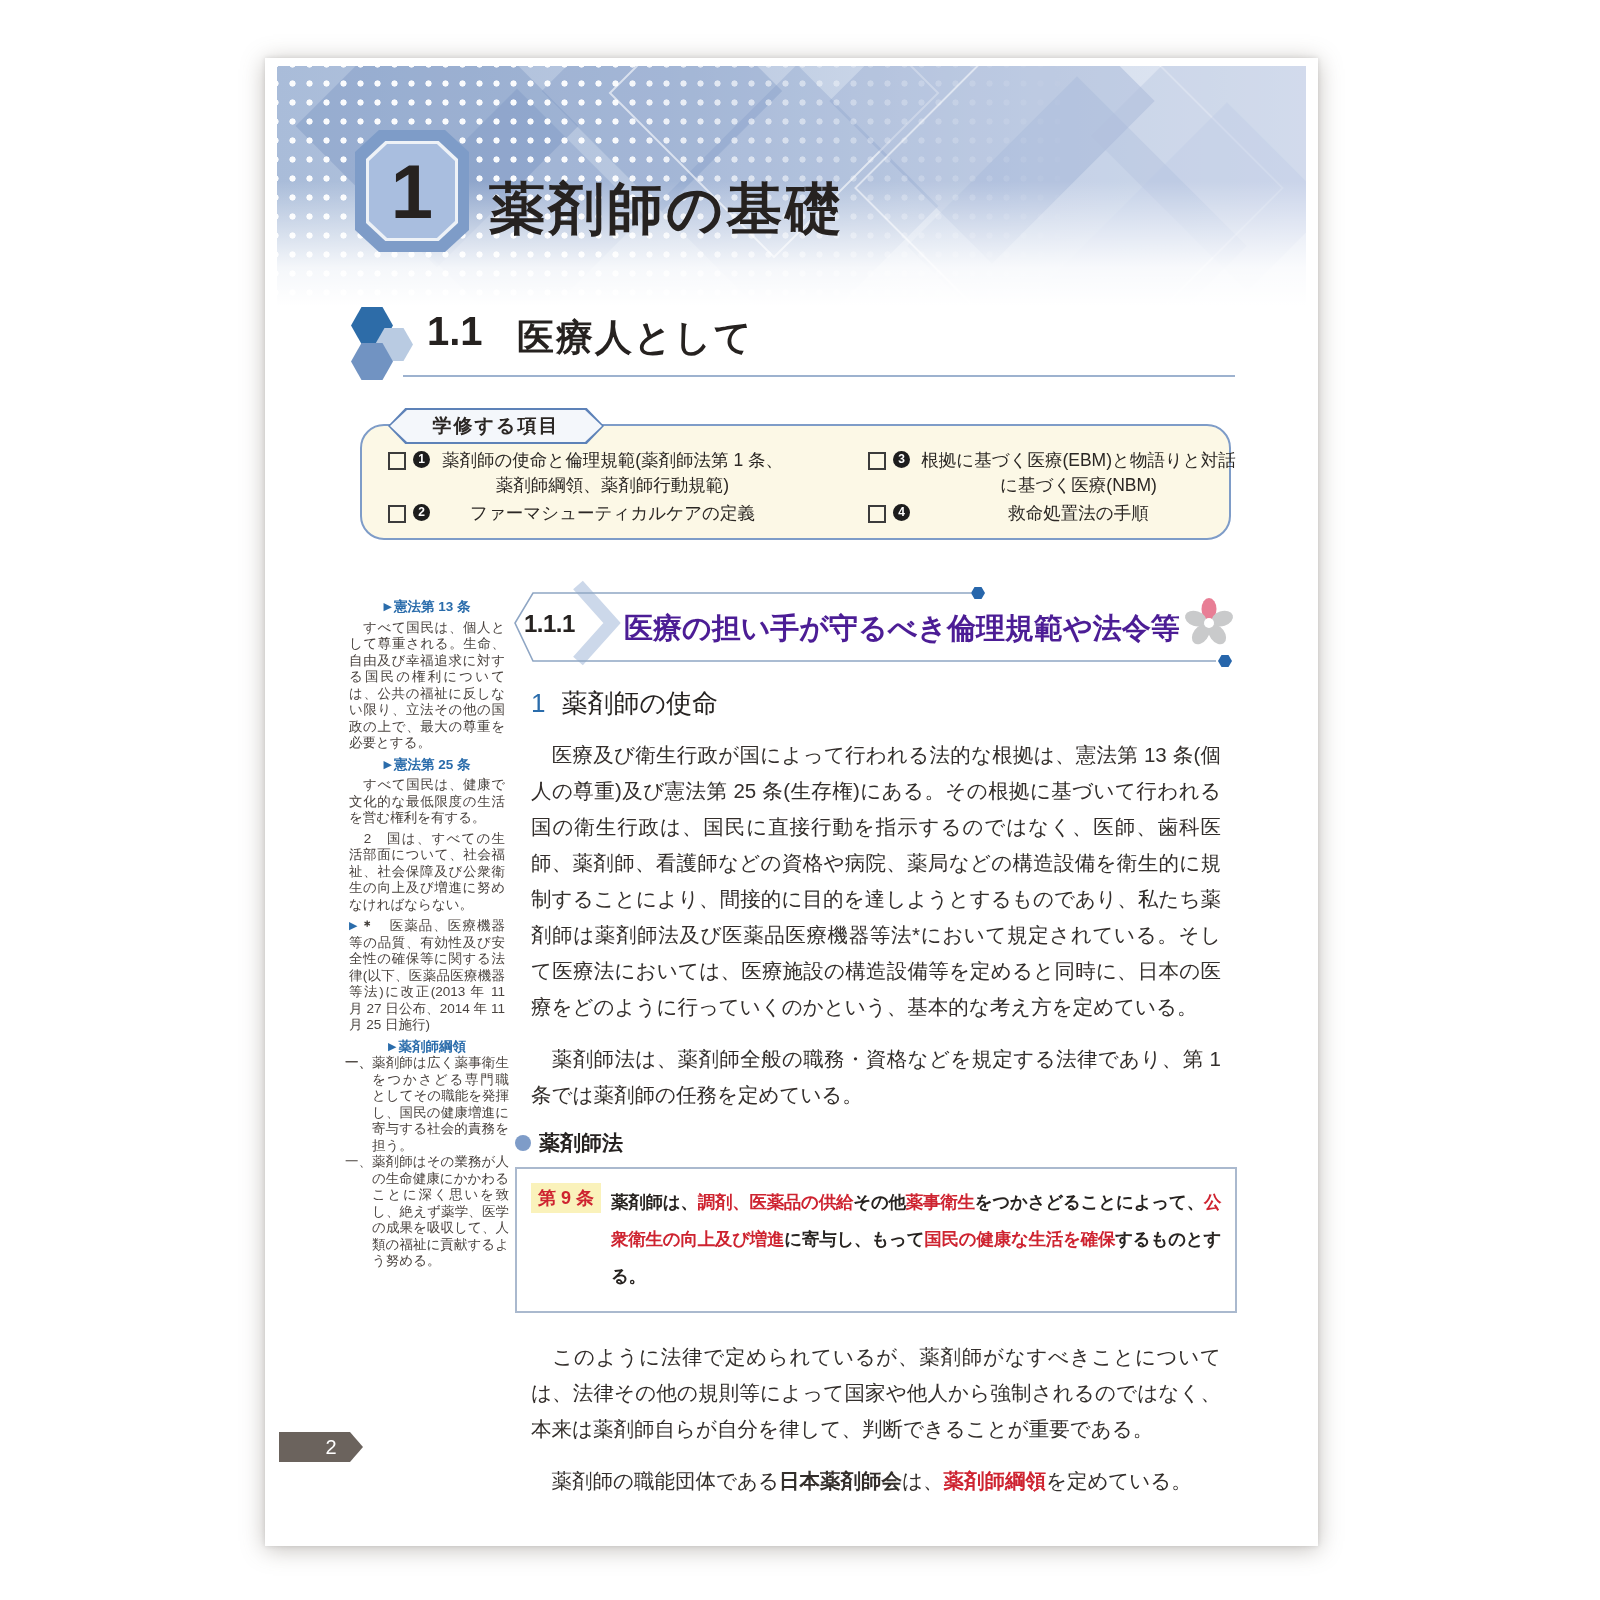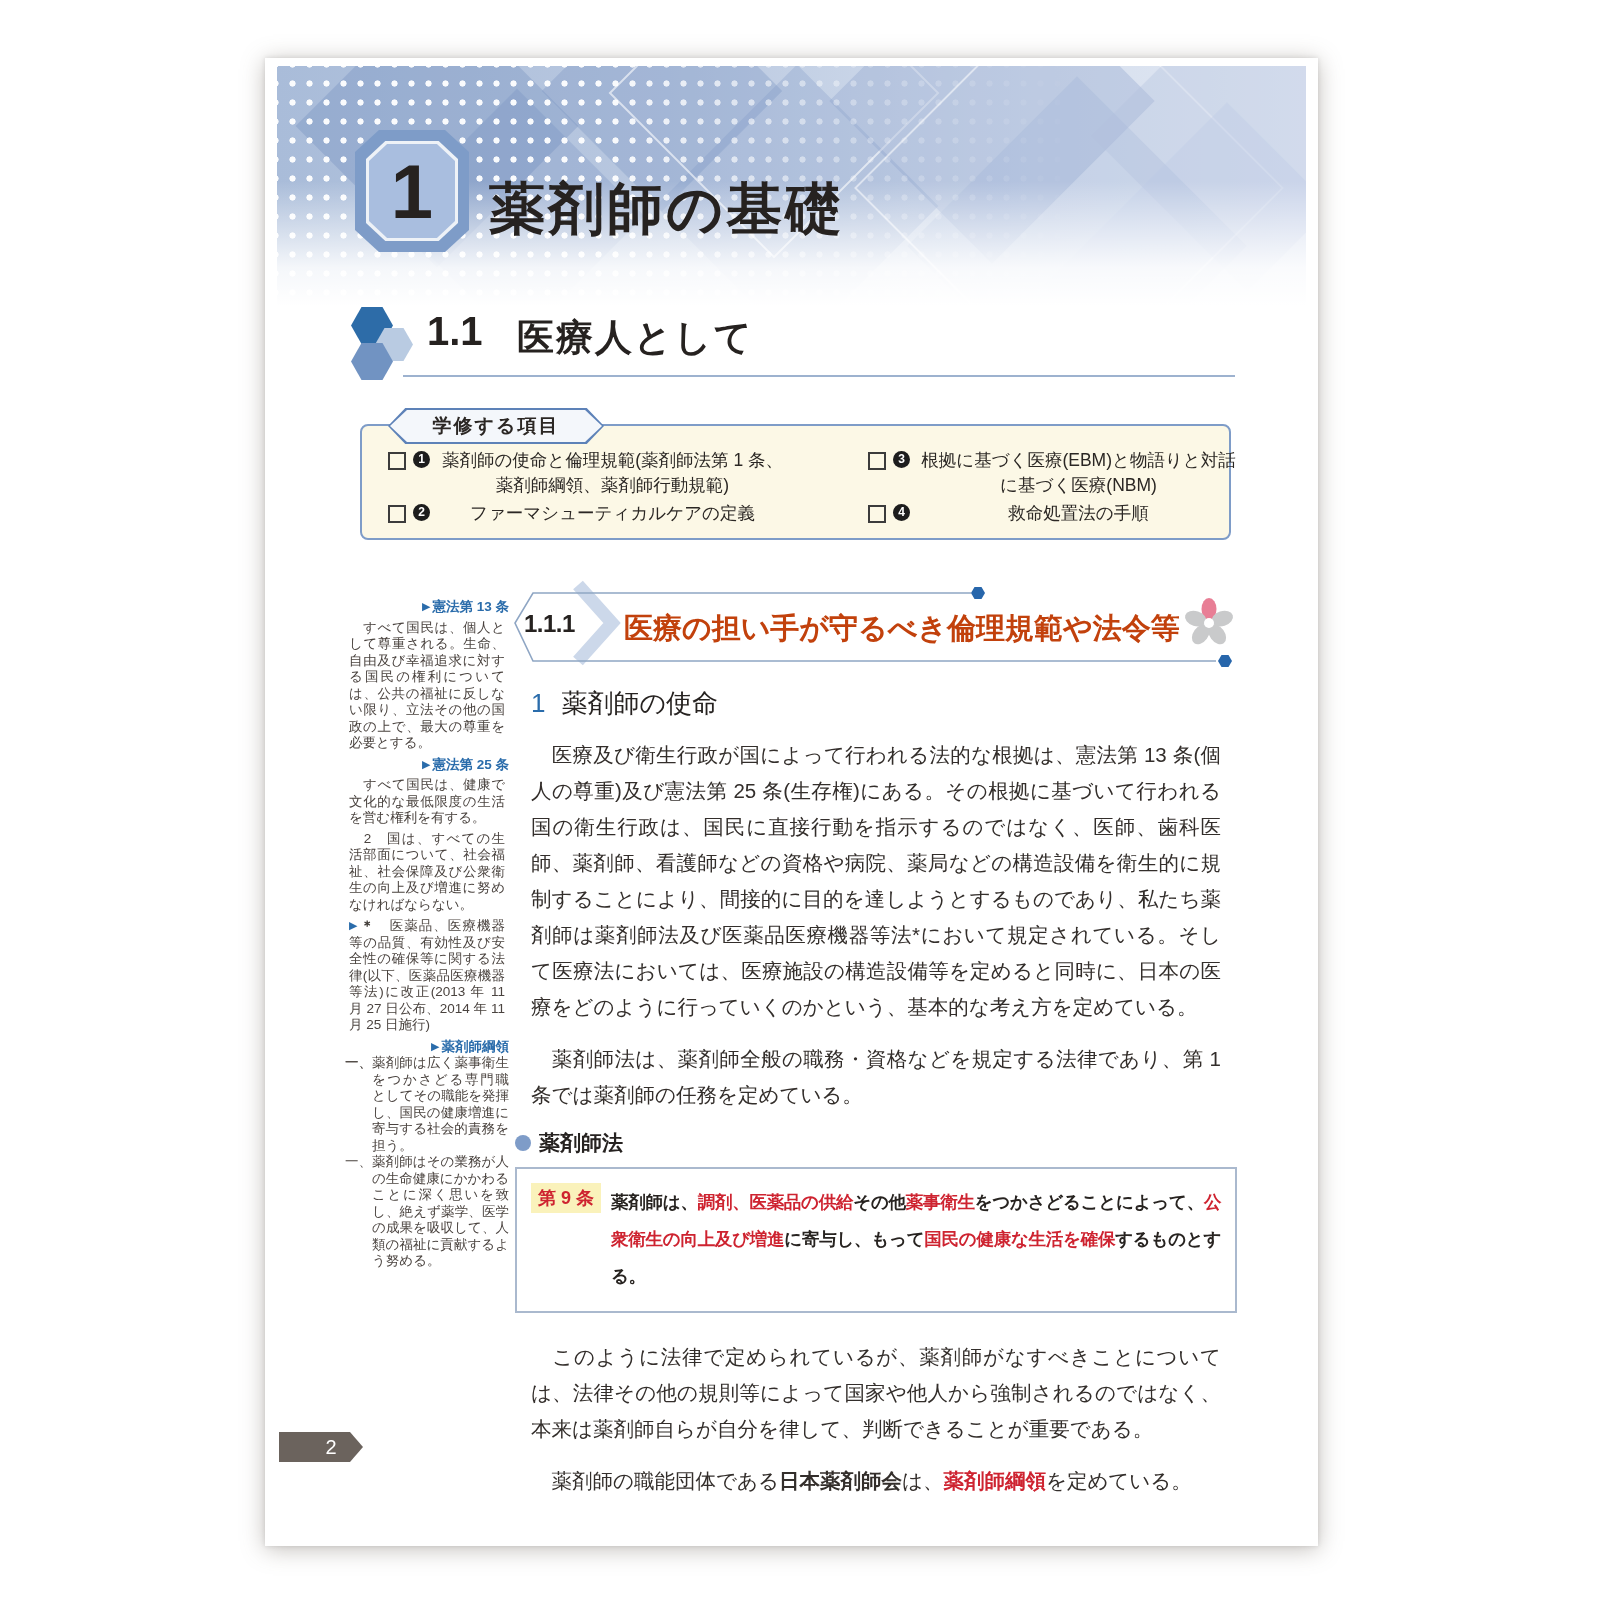--- a/index.html
+++ b/index.html
@@ -50,59 +50,59 @@
   .sec11{position:absolute;left:78px;top:247px;width:892px;height:80px;}
   .hex{position:absolute;clip-path:polygon(25% 0,75% 0,100% 50%,75% 100%,25% 100%,0 50%);}
   .hx1{left:8px;top:2px;width:42px;height:37px;background:#2d6ca8;}
   .hx2{left:32px;top:23px;width:38px;height:33px;background:#b9cbe2;}
   .hx3{left:8px;top:38px;width:42px;height:37px;background:#7193c2;}
   .sec-num{position:absolute;left:84px;top:4px;font-size:40px;font-weight:bold;color:#262220;}
   .sec-title{position:absolute;left:174px;top:8px;font-size:37px;font-weight:bold;color:#262220;letter-spacing:2px;white-space:nowrap;}
   .sec-line{position:absolute;left:60px;top:70px;width:832px;height:2px;background:#9db2cf;}
   
   .study-box{position:absolute;left:95px;top:366px;width:867px;height:112px;background:#fcf8e6;
-    border:2px solid #7e9cc8;border-radius:8px;}
+    border:2px solid #7e9cc8;border-radius:24px;}
   .study-label{position:absolute;left:26px;top:-18px;width:216px;height:36px;}
   .slab-o{position:absolute;inset:0;background:#5d82b8;clip-path:polygon(8% 0,92% 0,100% 50%,92% 100%,8% 100%,0 50%);}
   .slab-i{position:absolute;inset:2px;background:#f4f7fb;clip-path:polygon(8% 0,92% 0,100% 50%,92% 100%,8% 100%,0 50%);
     display:flex;align-items:center;justify-content:center;font-size:19px;font-weight:bold;color:#2b2724;letter-spacing:2px;}
   .study-col{position:absolute;top:22px;}
   .sc1{left:26px;width:402px;}
   .sc2{left:506px;width:374px;}
   .chk-item{display:flex;align-items:flex-start;font-size:17.5px;line-height:25px;color:#2b2724;margin-bottom:3px;}
   .chk-box{flex:none;width:14px;height:14px;border:2px solid #3c3c3c;margin-top:4px;background:#fcf8e6;}
   .chk-num{flex:none;width:17px;height:17px;border-radius:50%;background:#1d1d1d;color:#fff;
     font-size:12px;font-weight:bold;display:flex;align-items:center;justify-content:center;margin:3px 5px 0 7px;}
   .chk-text{flex:1;text-align:center;}
   
   .subsec{position:absolute;left:243px;top:512px;width:727px;height:104px;}
   .subsec svg.deco{position:absolute;inset:0;}
   .sub-num{position:absolute;left:16px;top:40px;font-size:24px;font-weight:bold;color:#262220;letter-spacing:-.5px;}
-  .sub-title{position:absolute;left:116px;top:39px;font-size:29px;font-weight:bold;color:#c2410c;white-space:nowrap;}
+  .sub-title{position:absolute;left:116px;top:39px;font-size:29px;font-weight:bold;color:#4c1d95;white-space:nowrap;}
   .sakura{position:absolute;left:674px;top:26px;}
   
   .main-flow{position:absolute;left:250px;top:628px;width:722px;}
   .topic-h{font-size:26px;font-weight:normal;color:#262220;margin:0 0 8px 16px;}
   .topic-num{color:#2a6cab;margin-right:16px;}
   .main-flow p{margin:16px;font-size:20.5px;line-height:36px;color:#332e2b;text-align:justify;}
   .law-h{margin-top:16px;font-size:21px;font-weight:bold;color:#262220;display:flex;align-items:center;}
   .law-bullet{display:inline-block;width:16px;height:16px;border-radius:50%;background:#7e9cc8;margin-right:8px;}
   .law-box{margin-top:10px;border:2px solid #aab9ce;background:#fff;padding:14px 14px 16px 14px;
     display:flex;align-items:flex-start;gap:10px;}
   .law-label{flex:none;font-size:18px;font-weight:bold;color:#ce2330;background:#faf2bb;
     padding:3px 7px;white-space:nowrap;}
   .law-text{flex:1;font-size:17.5px;font-weight:bold;line-height:37px;color:#272320;letter-spacing:-.4px;text-align:justify;margin-top:1px;}
   .red{color:#ce2330;}
   .p3{margin-top:26px !important;}
   .b{font-weight:bold;}
   .rb{font-weight:bold;color:#ce2330;}
   
   .mnotes{position:absolute;left:80px;top:540px;width:164px;font-size:13.5px;line-height:16.5px;
     color:#4a433f;text-align:justify;}
-  .mn-h{color:#2a6cab;font-weight:bold;text-align:right;}
+  .mn-h{color:#2a6cab;font-weight:bold;text-align:center;}
   .mn-mk{font-size:11px;margin-right:2px;vertical-align:1px;color:#2a6cab;}
   .mnotes p{margin:4px;}
   .mn-star .star-mk{color:#3f3a36;font-weight:bold;}
   .mn-item{position:relative;padding-left:27px;}
   .mn-item .imk{position:absolute;left:0;top:0;}
   
   .page-tab{position:absolute;left:14px;top:1374px;width:84px;height:30px;background:#6b635d;
     clip-path:polygon(0 0,calc(100% - 13px) 0,100% 50%,calc(100% - 13px) 100%,0 100%);
     display:flex;align-items:center;justify-content:center;padding-left:20px;box-sizing:border-box;
     color:#fff;font-size:20px;}

